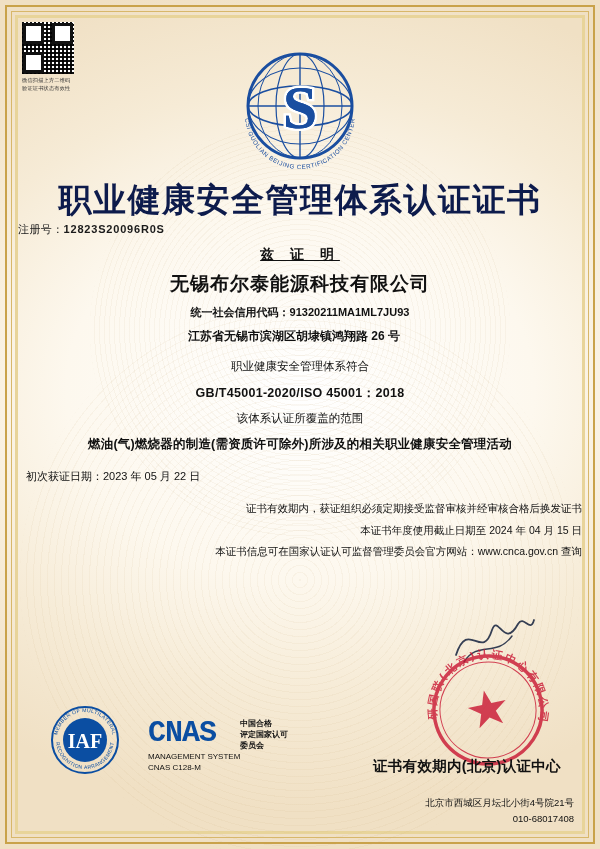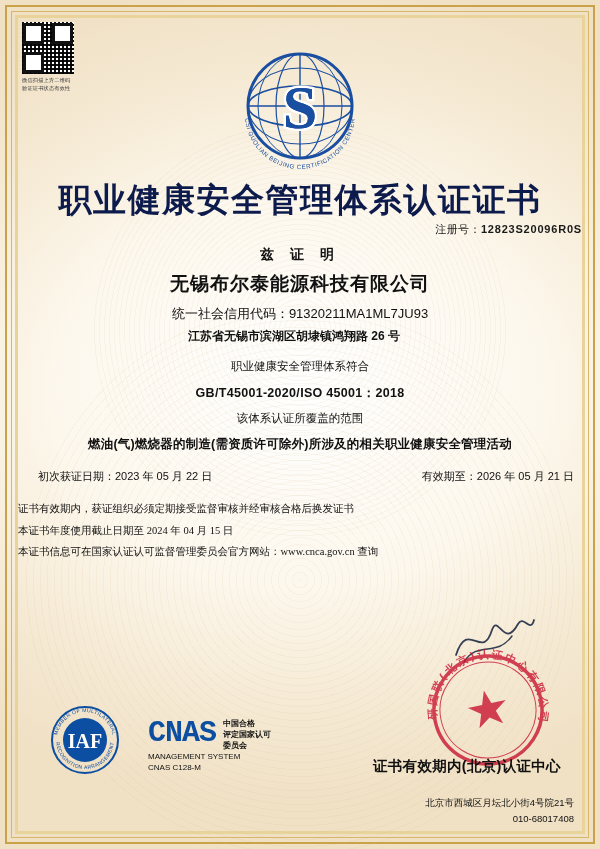--- a/index.html
+++ b/index.html
@@ -135,57 +135,58 @@
     font-size: 33px;
     font-weight: bold;
     color: #0d1b4c;
     letter-spacing: 1.5px;
     font-family: "DejaVu Sans", "Liberation Sans", sans-serif;
   }
   .regno {
     position: absolute;
     top: 204px;
     left: 0; right: 0;
-    text-align: right;
+    text-align: left;
     font-size: 11px;
     color: #1a1a1a;
     letter-spacing: .4px;
   }
   .regno .num {
     font-weight: bold;
     letter-spacing: .8px;
   }
 
   .zizheng {
     position: absolute;
     top: 228px;
     left: 0; right: 0;
     text-align: center;
     font-size: 14px;
     font-weight: bold;
     color: #111;
     letter-spacing: 6px;
+    text-decoration: underline;
   }
   .company {
     position: absolute;
     top: 253px;
     left: 0; right: 0;
     text-align: center;
     font-size: 19px;
     font-weight: bold;
     color: #111;
     letter-spacing: 1px;
   }
   .line-credit {
     position: absolute;
     top: 287px;
     left: 0; right: 0;
     text-align: center;
-    font-size: 13px;
-    font-weight: normal;
+    font-size: 11px;
+    font-weight: bold;
     color: #111;
   }
   .line-address {
     position: absolute;
     top: 310px;
     left: 0; right: 12px;
     text-align: center;
     font-size: 12px;
     font-weight: bold;
     color: #111;
@@ -223,39 +224,39 @@
     text-align: center;
     font-size: 12.5px;
     font-weight: bold;
     color: #111;
     letter-spacing: .2px;
   }
 
   .dates {
     position: absolute;
     top: 451px;
-    left: 12px; right: 0;
+    left: 0; right: 0;
     display: flex;
     justify-content: space-between;
     padding: 0 8px;
     box-sizing: border-box;
     font-size: 11px;
     color: #111;
+    flex-direction: column;
   }
   .dates span { white-space: nowrap; }
 
   .notes {
     position: absolute;
     top: 480px;
     left: 0; right: 0;
-    text-align: left;
+    text-align: right;
     font-size: 10.5px;
     color: #111;
     line-height: 2.05;
-    font-family: Liberation Serif, serif;
   }
 
   
   .bottom {
     position: absolute;
     left: 0; right: 0;
     top: 655px;
     height: 120px;
   }
   .iaf {
@@ -271,21 +272,21 @@
   }
   .cnas-word {
     font-size: 30px;
     font-weight: bold;
     color: #0b4ea2;
     font-family: Liberation Mono, monospace;
     letter-spacing: -1px;
     line-height: 1;
   }
   .cnas-cn {
-    margin-left: 7px;
+    margin-left: 24px;
     font-size: 8px;
     color: #111;
     line-height: 1.35;
     padding-top: 1px;
     font-weight: bold;
   }
   .cnas-sub {
     position: absolute;
     left: 130px; top: 78px;
     font-size: 8px;
@@ -390,23 +391,20 @@
 
     <div class="line-conform">职业健康安全管理体系符合</div>
     <div class="line-standard">GB/T45001-2020/ISO 45001：2018</div>
     <div class="line-scopehdr">该体系认证所覆盖的范围</div>
     <div class="line-scope">燃油(气)燃烧器的制造(需资质许可除外)所涉及的相关职业健康安全管理活动</div>
 
     <div class="dates">
       <span>
         <span>初次获证日期：</span><span>2023 年 05 月 22 日</span>
       </span>
-      <span>
-        <span>有效期至：</span><span>2026 年 05 月 21 日</span>
-      </span>
     </div>
 
     <div class="notes">
       <div>证书有效期内，获证组织必须定期接受监督审核并经审核合格后换发证书</div>
       <div>本证书年度使用截止日期至 2024 年 04 月 15 日</div>
       <div>本证书信息可在国家认证认可监督管理委员会官方网站：www.cnca.gov.cn 查询</div>
     </div>
 
     <div class="signature">
       <svg width="90" height="60" viewBox="0 0 90 60" aria-hidden="true">

